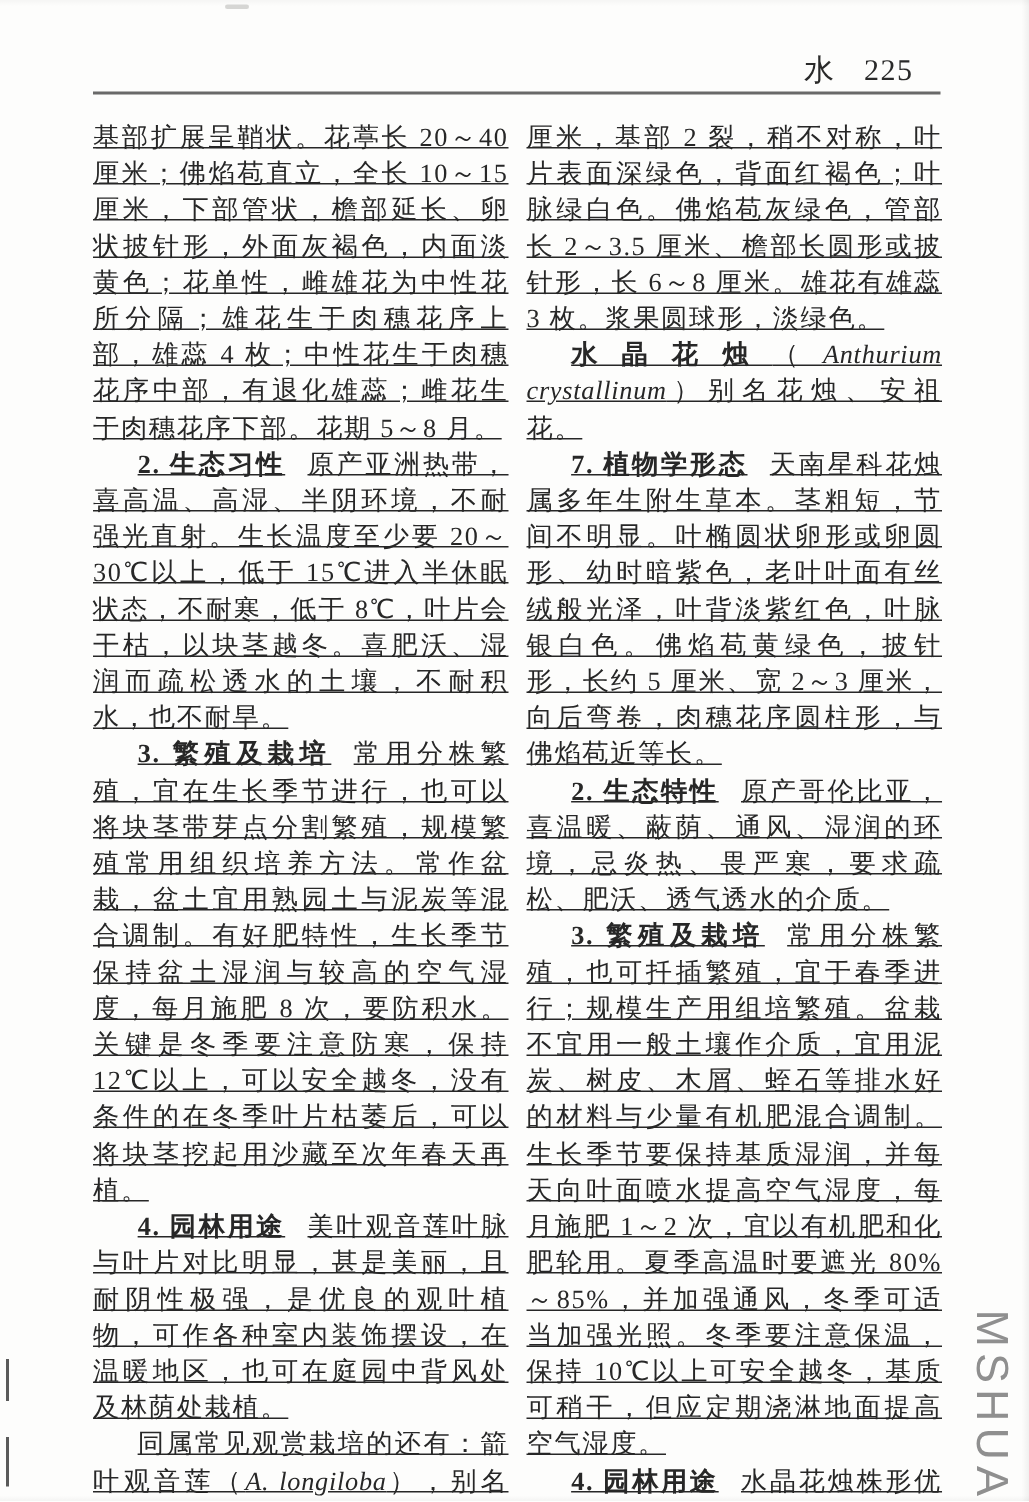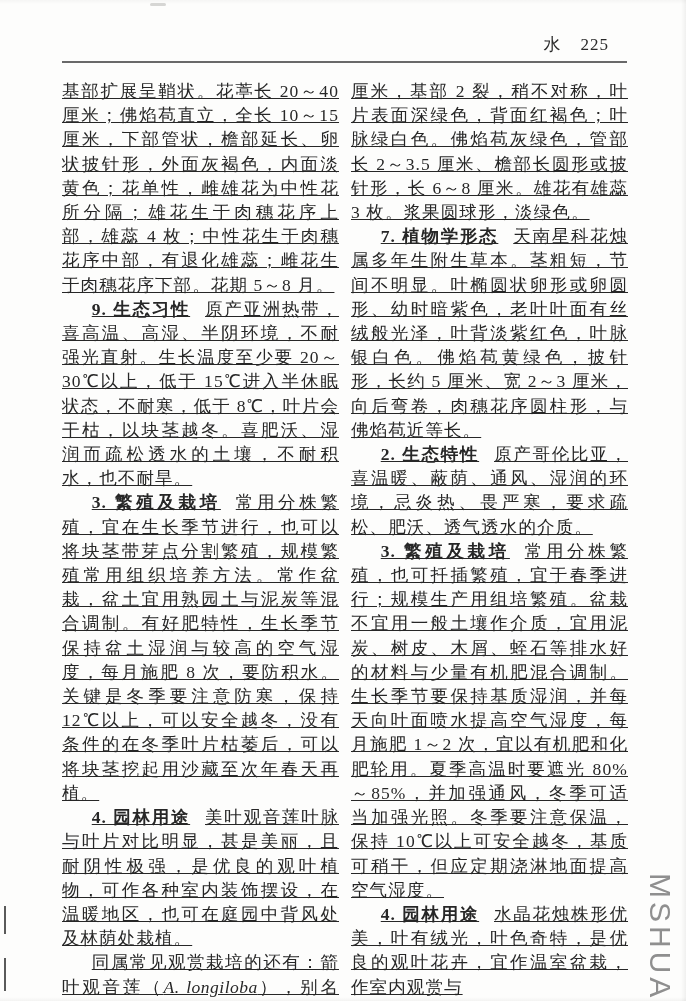--- a/index.html
+++ b/index.html
@@ -25,21 +25,21 @@
       linear-gradient(to left, rgba(0,0,0,0.05), rgba(0,0,0,0) 5px),
       linear-gradient(to top, rgba(0,0,0,0.04), rgba(0,0,0,0) 4px),
       linear-gradient(to bottom, rgba(0,0,0,0.03), rgba(0,0,0,0) 4px);
   }
   .header {
     position: absolute;
     top: 33px;
     left: 62px;
     width: 565px;
     text-align: right;
-    font-size: 17px;
+    font-size: 20px;
     color: #2a2a2a;
     padding: 0;
   }
   .header .section-char { margin-right: 20px; }
   .header .page-num {
     margin-right: 18px;
     font-family: "Liberation Serif", serif;
     letter-spacing: 1px;
   }
   .header-rule {
@@ -130,27 +130,28 @@
 
   <div class="header">
     <span class="section-char">水</span><span class="page-num">225</span>
   </div>
 
   <div class="header-rule"></div>
 
   <div class="columns">
     <div class="col col-left" id="col-left">
         <p class="para"><span class="seg-normal">基部扩展呈鞘状。花葶长 20～40 厘米；佛焰苞直立，全长 10～15 厘米，下部管状，檐部延长、卵状披针形，外面灰褐色，内面淡黄色；花单性，雌雄花为中性花所分隔；雄花生于肉穗花序上部，雄蕊 4 枚；中性花生于肉穗花序中部，有退化雄蕊；雌花生于肉穗花序下部。花期 5～8 月。</span></p>
-        <p class="para indent"><span class="seg-heading">9. 生态习性</span><span class="seg-normal">原产亚洲热带，喜高温、高湿、半阴环境，不耐强光直射。生长温度至少要 20～30℃以上，低于 15℃进入半休眠状态，不耐寒，低于 8℃，叶片会干枯，以块茎越冬。喜肥沃、湿润而疏松透水的土壤，不耐积水，也不耐旱。</span></p>
+        <p class="para indent"><span class="seg-heading">2. 生态习性</span><span class="seg-normal">原产亚洲热带，喜高温、高湿、半阴环境，不耐强光直射。生长温度至少要 20～30℃以上，低于 15℃进入半休眠状态，不耐寒，低于 8℃，叶片会干枯，以块茎越冬。喜肥沃、湿润而疏松透水的土壤，不耐积水，也不耐旱。</span></p>
         <p class="para indent"><span class="seg-heading">3. 繁殖及栽培</span><span class="seg-normal">常用分株繁殖，宜在生长季节进行，也可以将块茎带芽点分割繁殖，规模繁殖常用组织培养方法。常作盆栽，盆土宜用熟园土与泥炭等混合调制。有好肥特性，生长季节保持盆土湿润与较高的空气湿度，每月施肥 8 次，要防积水。关键是冬季要注意防寒，保持 12℃以上，可以安全越冬，没有条件的在冬季叶片枯萎后，可以将块茎挖起用沙藏至次年春天再植。</span></p>
         <p class="para indent"><span class="seg-heading">4. 园林用途</span><span class="seg-normal">美叶观音莲叶脉与叶片对比明显，甚是美丽，且耐阴性极强，是优良的观叶植物，可作各种室内装饰摆设，在温暖地区，也可在庭园中背风处及林荫处栽植。</span></p>
         <p class="para indent"><span class="seg-normal">同属常见观赏栽培的还有：箭叶观音莲（</span><span class="seg-latin">A. longiloba</span><span class="seg-normal">），别名箭叶海芋、大叶观音莲。块茎圆柱形，长 15～20 厘米，粗 1～1.5 厘米。叶片长箭形，长 25～50 厘米，宽 12～25</span></p>
       </div>
     <div class="col col-right" id="col-right">
         <p class="para"><span class="seg-normal">厘米，基部 2 裂，稍不对称，叶片表面深绿色，背面红褐色；叶脉绿白色。佛焰苞灰绿色，管部长 2～3.5 厘米、檐部长圆形或披针形，长 6～8 厘米。雄花有雄蕊 3 枚。浆果圆球形，淡绿色。</span></p>
+        <p class="para indent"><span class="seg-entry">水晶花烛</span><span class="seg-normal">（</span><span class="seg-latin">Anthurium crystallinum</span><span class="seg-normal">）别名花烛、安祖花。</span></p>
         <p class="para indent"><span class="seg-heading">7. 植物学形态</span><span class="seg-normal">天南星科花烛属多年生附生草本。茎粗短，节间不明显。叶椭圆状卵形或卵圆形、幼时暗紫色，老叶叶面有丝绒般光泽，叶背淡紫红色，叶脉银白色。佛焰苞黄绿色，披针形，长约 5 厘米、宽 2～3 厘米，向后弯卷，肉穗花序圆柱形，与佛焰苞近等长。</span></p>
         <p class="para indent"><span class="seg-heading">2. 生态特性</span><span class="seg-normal">原产哥伦比亚，喜温暖、蔽荫、通风、湿润的环境，忌炎热、畏严寒，要求疏松、肥沃、透气透水的介质。</span></p>
         <p class="para indent"><span class="seg-heading">3. 繁殖及栽培</span><span class="seg-normal">常用分株繁殖，也可扦插繁殖，宜于春季进行；规模生产用组培繁殖。盆栽不宜用一般土壤作介质，宜用泥炭、树皮、木屑、蛭石等排水好的材料与少量有机肥混合调制。生长季节要保持基质湿润，并每天向叶面喷水提高空气湿度，每月施肥 1～2 次，宜以有机肥和化肥轮用。夏季高温时要遮光 80%～85%，并加强通风，冬季可适当加强光照。冬季要注意保温，保持 10℃以上可安全越冬，基质可稍干，但应定期浇淋地面提高空气湿度。</span></p>
         <p class="para indent"><span class="seg-heading">4. 园林用途</span><span class="seg-normal">水晶花烛株形优美，叶有绒光，叶色奇特，是优良的观叶花卉，宜作温室盆栽，作室内观赏与</span></p>
       </div>
   </div>
 
   <div class="watermark">MSHUA</div>
 
   <div class="edge-mark-1"></div>

